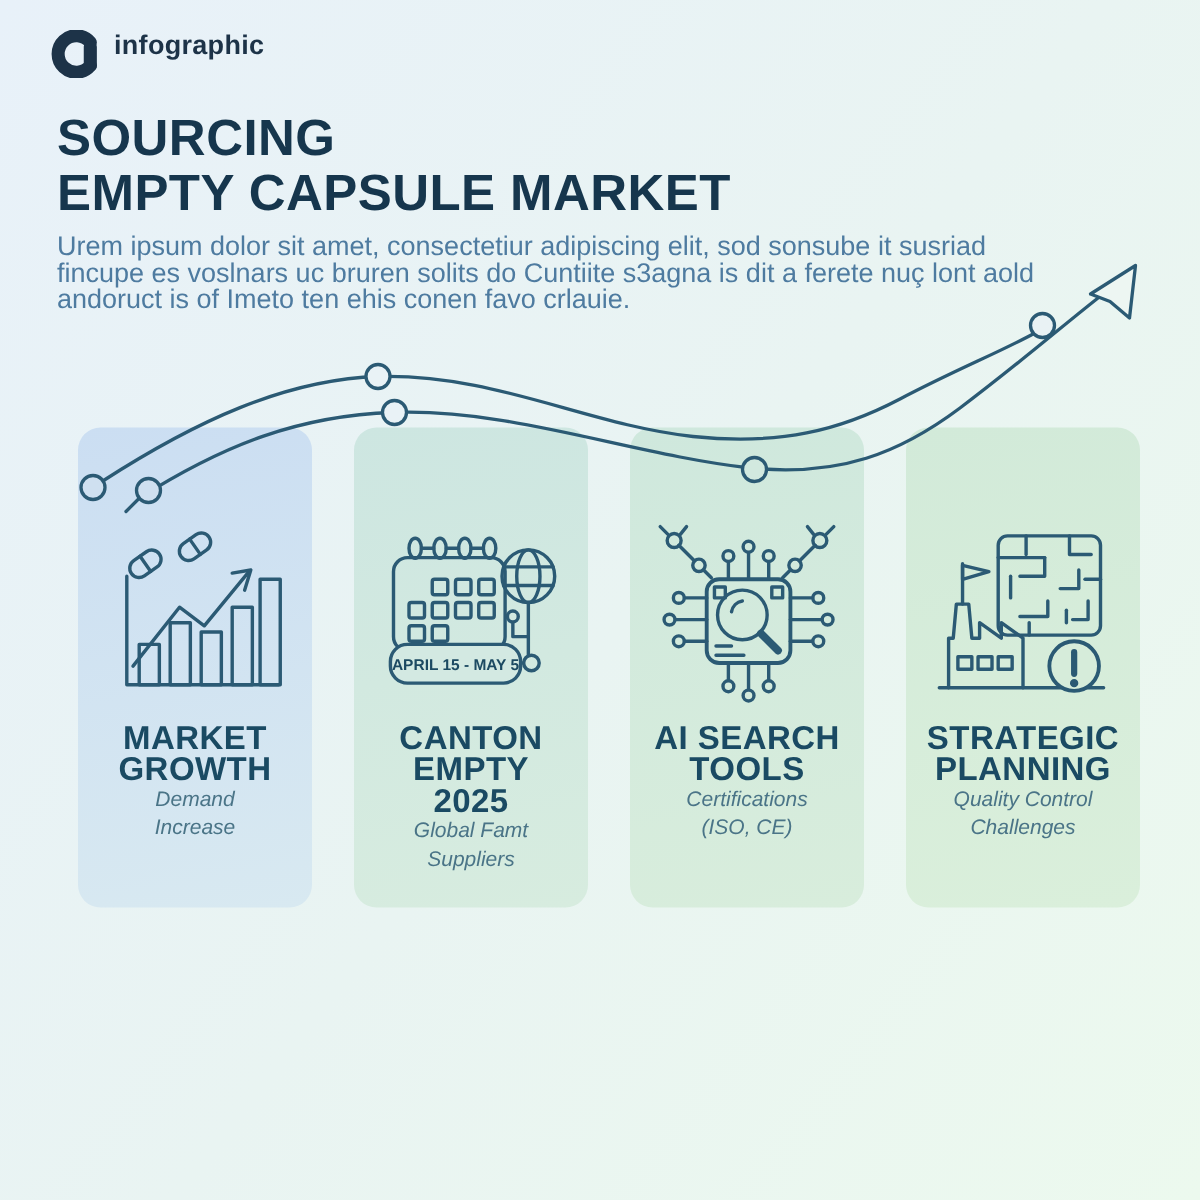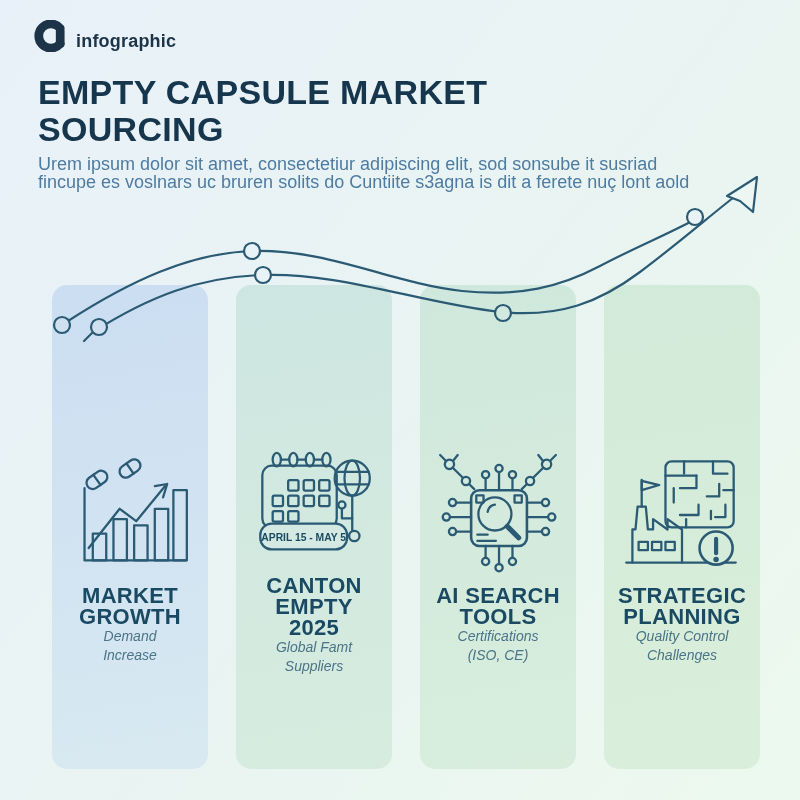--- a/index.html
+++ b/index.html
@@ -1,28 +1,28 @@
 <!DOCTYPE html>
 <html><head>
 <meta charset="utf-8">
 <style>
   html,body{margin:0;padding:0;background:#dfe9ee;}
   .canvas{position:relative;width:800px;height:800px;overflow:hidden;
     background:linear-gradient(128deg,#e8f1f9 0%,#e9f4f2 52%,#ecf9ee 100%);
     font-family:"Liberation Sans",sans-serif;}
-  .header{position:absolute;top:20px;left:34px;display:flex;align-items:flex-end;gap:9px;z-index:4;}
+  .header{position:absolute;top:20px;left:34px;display:flex;align-items:flex-start;gap:9px;z-index:4;}
   .logo-text{font-size:18px;font-weight:600;color:#1d3348;letter-spacing:.2px;}
   .title{position:absolute;left:38px;top:74px;font-size:34px;line-height:37px;font-weight:800;
     color:#16364d;letter-spacing:.3px;z-index:4;}
   .title span{display:block;}
   .intro{position:absolute;left:38px;top:156px;font-size:18px;line-height:17.5px;color:#4e7ba0;z-index:4;}
   .intro span{display:block;}
   .flow{position:absolute;left:0;top:0;pointer-events:none;z-index:3;}
-  .card{position:absolute;top:285px;width:156px;height:484px;border-radius:15px;
-    display:flex;flex-direction:column;align-items:center;z-index:1;justify-content:center;}
+  .card{position:absolute;top:285px;width:156px;height:320px;border-radius:15px;
+    display:flex;flex-direction:column;align-items:center;z-index:1;}
   .card1{left:52px;background:linear-gradient(170deg,#cbdef2 0%,#d8e9f1 100%);}
   .card2{left:236px;background:linear-gradient(170deg,#cde6e1 0%,#d7ecdf 100%);}
   .card3{left:420px;background:linear-gradient(170deg,#cfe8dd 0%,#d8eddc 100%);}
   .card4{left:604px;background:linear-gradient(170deg,#d2ead9 0%,#daefdb 100%);}
   .icon{margin-top:62px;height:128px;}
   .ctitle{margin-top:6px;text-align:center;font-weight:700;font-size:22px;line-height:21px;
     color:#1a4a63;letter-spacing:.3px;}
   .ctitle span{display:block;}
   .csub{text-align:center;font-size:14px;line-height:19px;color:#4a7487;font-style:italic;}
   .csub span{display:block;}
@@ -36,27 +36,28 @@
 
   <div class="header">
     <svg width="33" height="32" viewBox="0 0 34 32">
       <path d="M27 8 A12.5 12.5 0 1 0 27 24" stroke="#1d3348" stroke-width="9" fill="none" stroke-linecap="round"></path>
       <rect x="22.5" y="7" width="9" height="21" rx="4" fill="#1d3348"></rect>
     </svg>
     <span class="logo-text">infographic</span>
   </div>
 
   <h1 class="title" style="margin:0">
+    <span>SOURCING</span>
     <span>EMPTY CAPSULE MARKET</span>
-    <span>SOURCING</span>
   </h1>
 
   <p class="intro" style="margin:0">
     <span>Urem ipsum dolor sit amet, consectetiur adipiscing elit, sod sonsube it susriad</span>
     <span>fincupe es voslnars uc bruren solits do Cuntiite s3agna is dit a ferete nuç lont aold</span>
+    <span>andoruct is of Imeto ten ehis conen favo crlauie.</span>
   </p>
 
   <div class="card card1">
     <svg class="icon" width="124" height="124" viewBox="0 0 120 120">
       <g class="ic">
         <path d="M16 34 V104 H114"></path>
         <rect x="24" y="78" width="13" height="26"></rect>
         <rect x="44" y="64" width="13" height="40"></rect>
         <rect x="64" y="70" width="13" height="34"></rect>
         <rect x="84" y="54" width="13" height="50"></rect>

